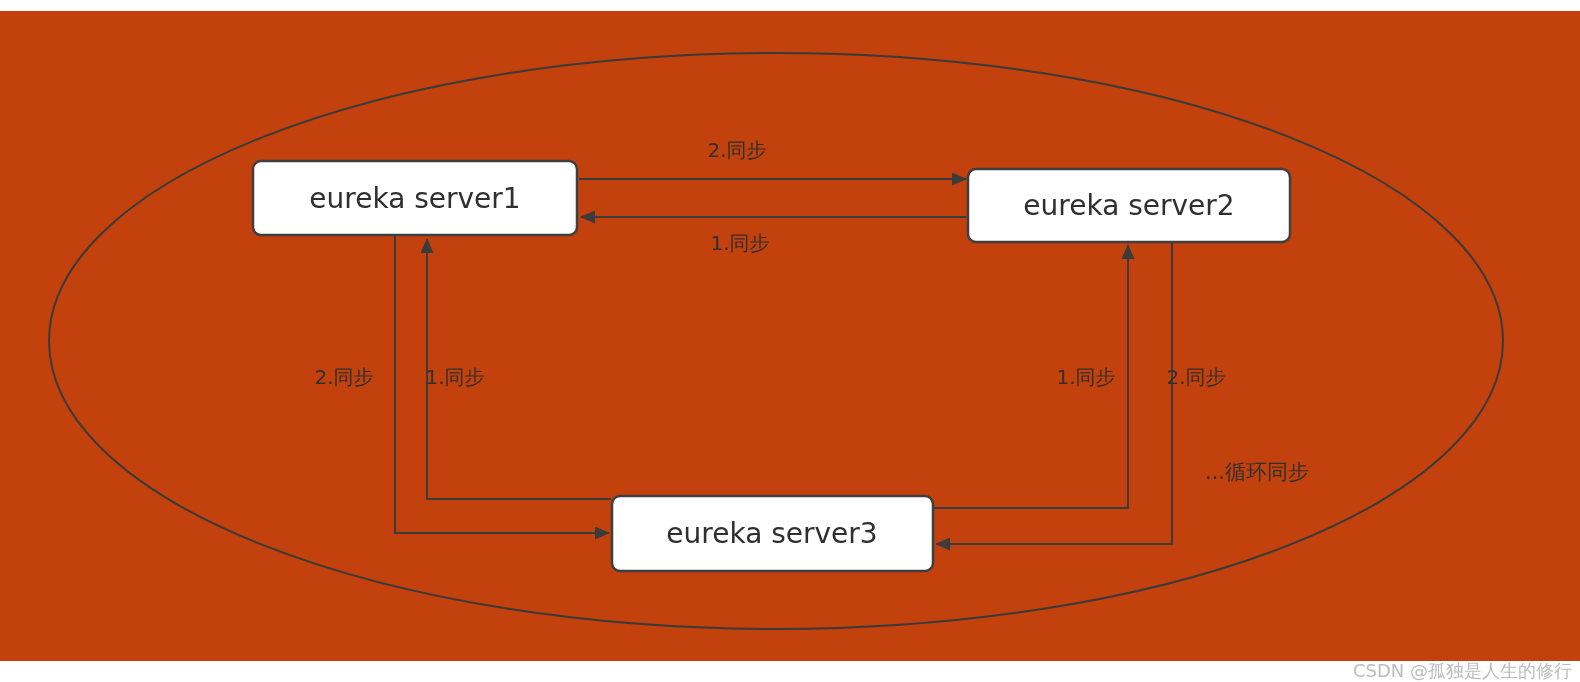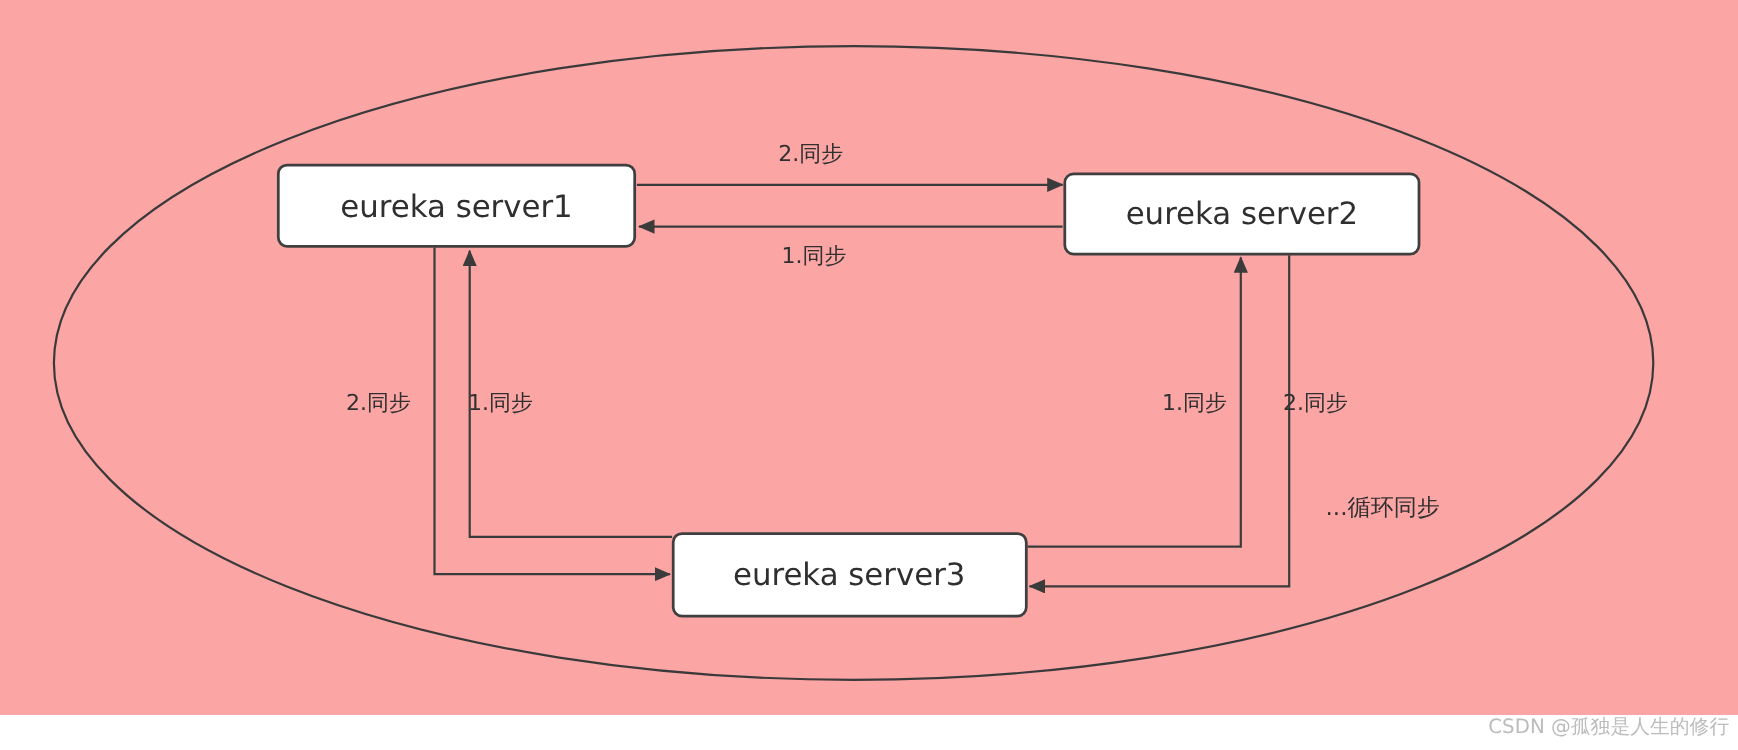--- a/index.html
+++ b/index.html
@@ -8,21 +8,22 @@
     background: #ffffff;
     width: 1580px;
     height: 682px;
     overflow: hidden;
     font-family: "DejaVu Sans", "Liberation Sans", sans-serif;
   }
   .canvas {
     position: relative;
     width: 1580px;
     height: 650px;
-    background: #fca5a5;
+    background: #c2410c;
+    margin-top: 11px;
   }
   svg { display: block; }
   .node-rect {
     fill: #ffffff;
     stroke: #3f3f3f;
     stroke-width: 2.5;
   }
   .node-label {
     fill: #2f2f2f;
     font-size: 28px;

